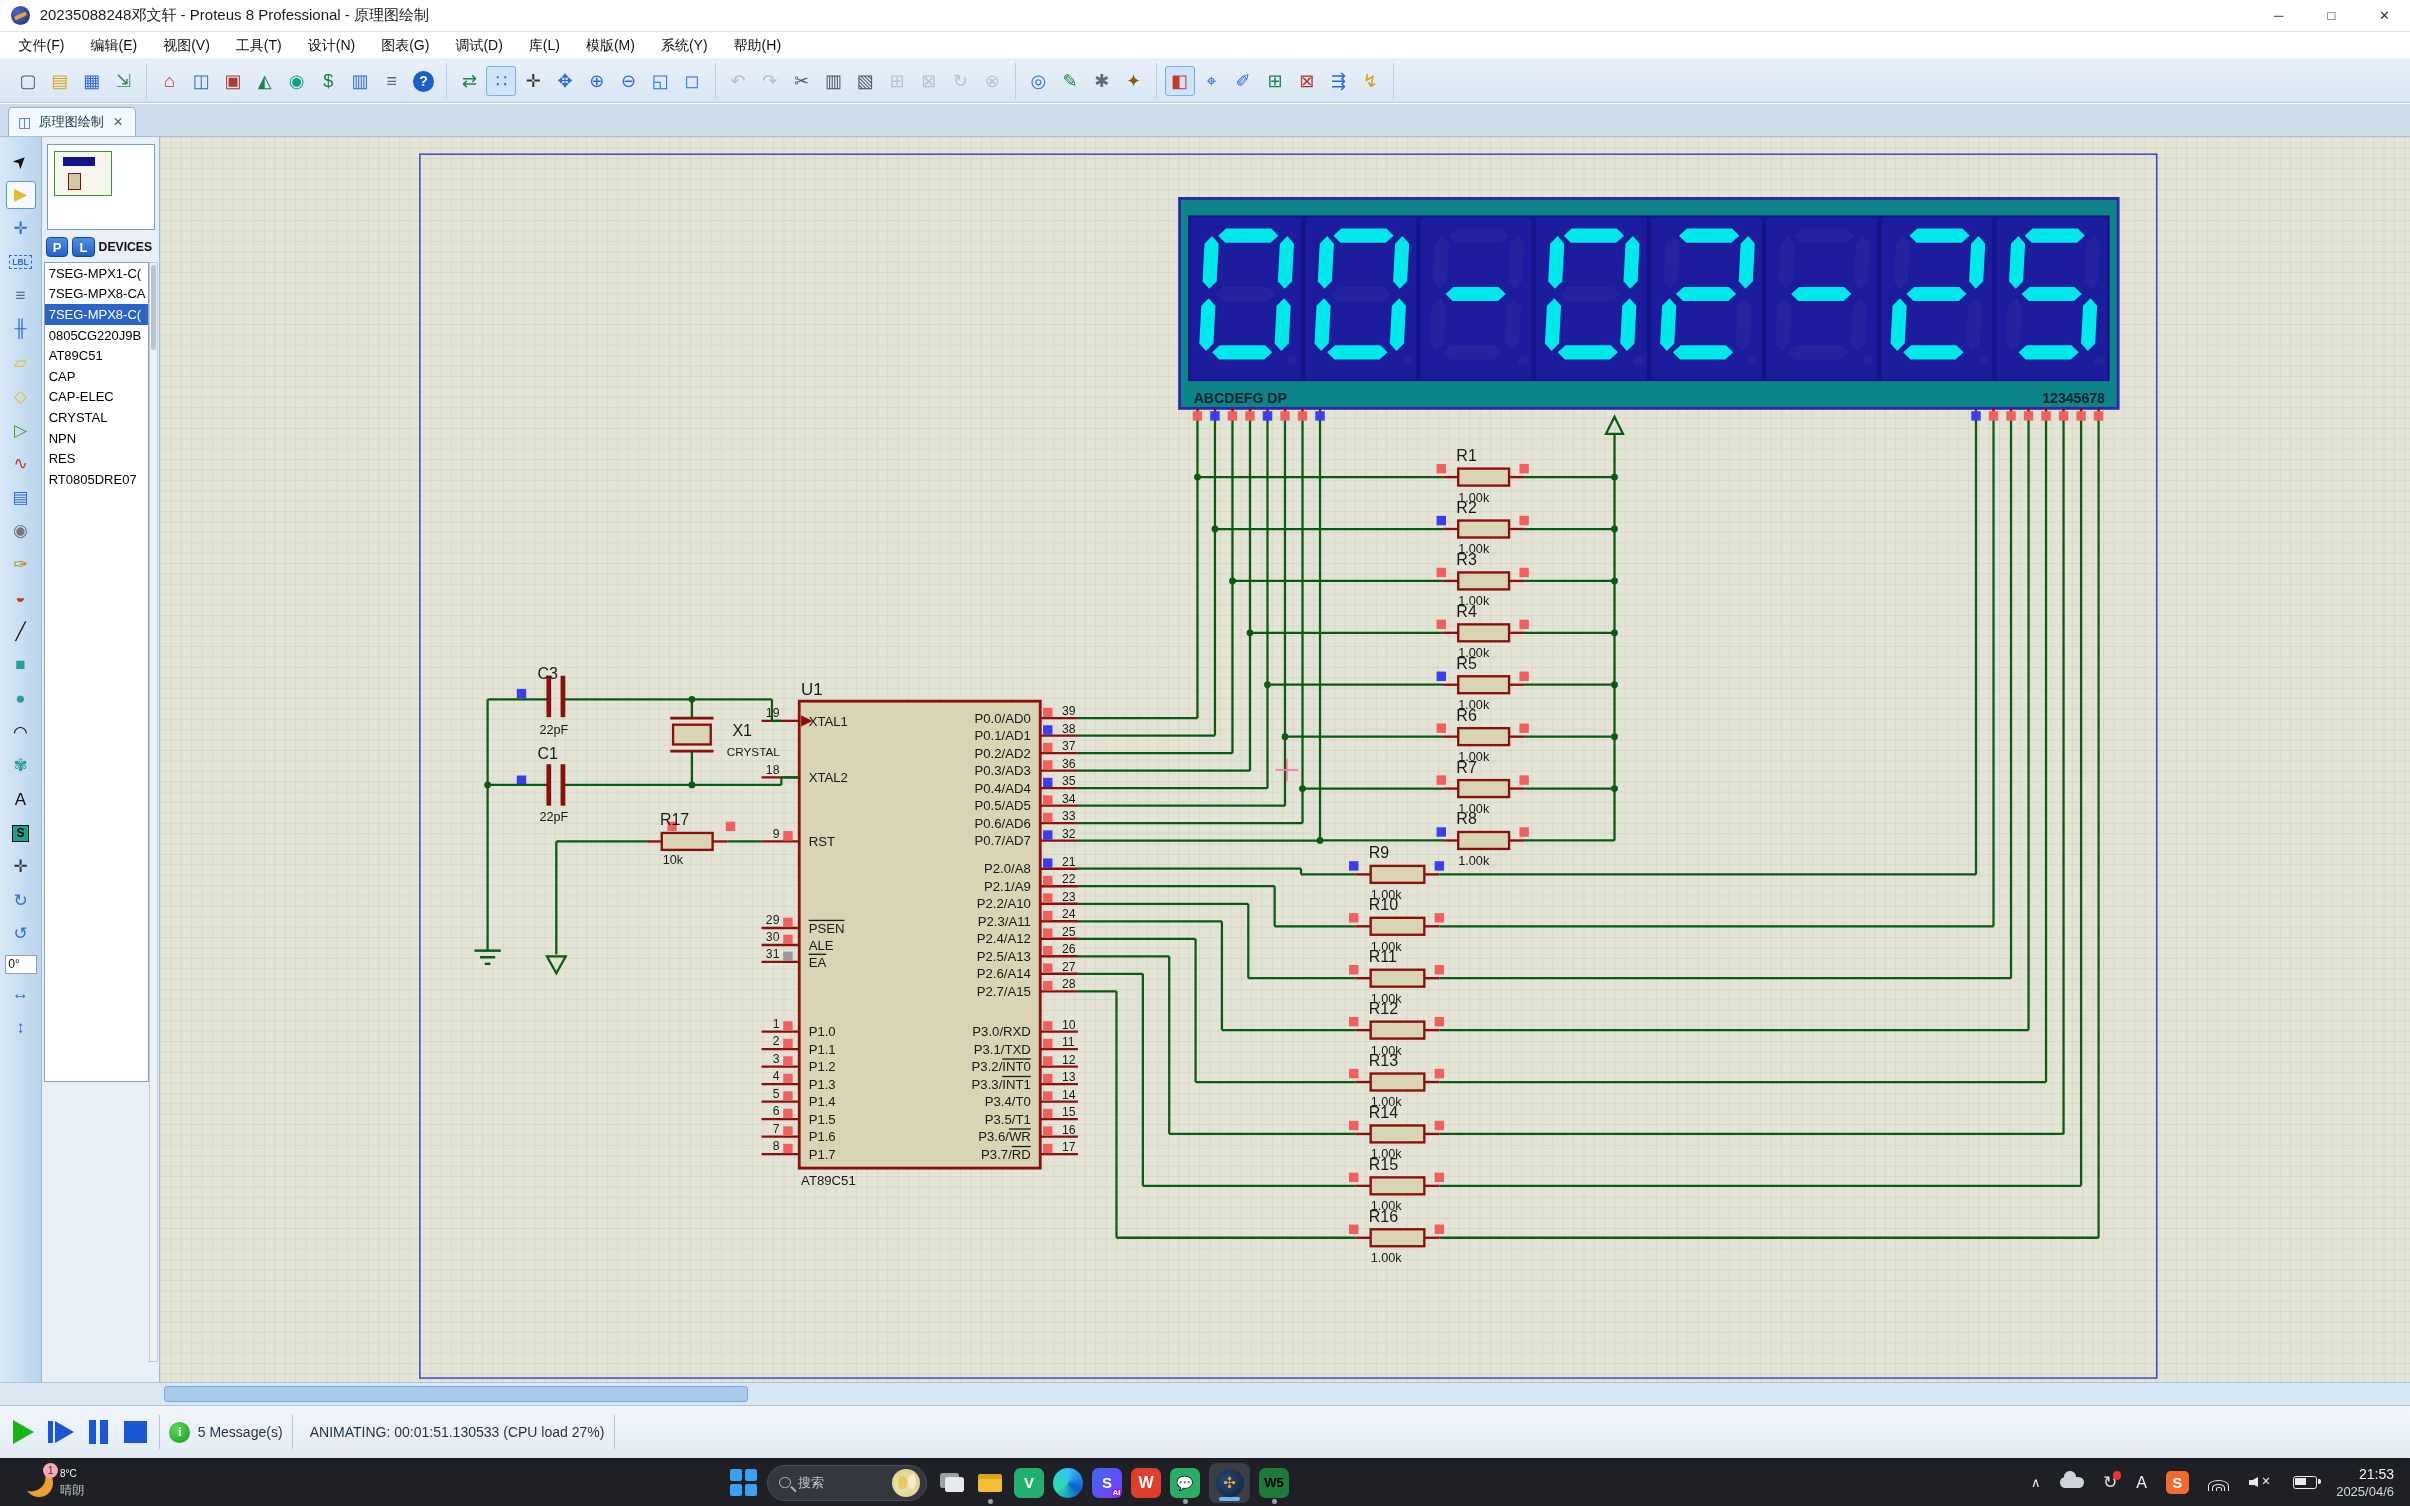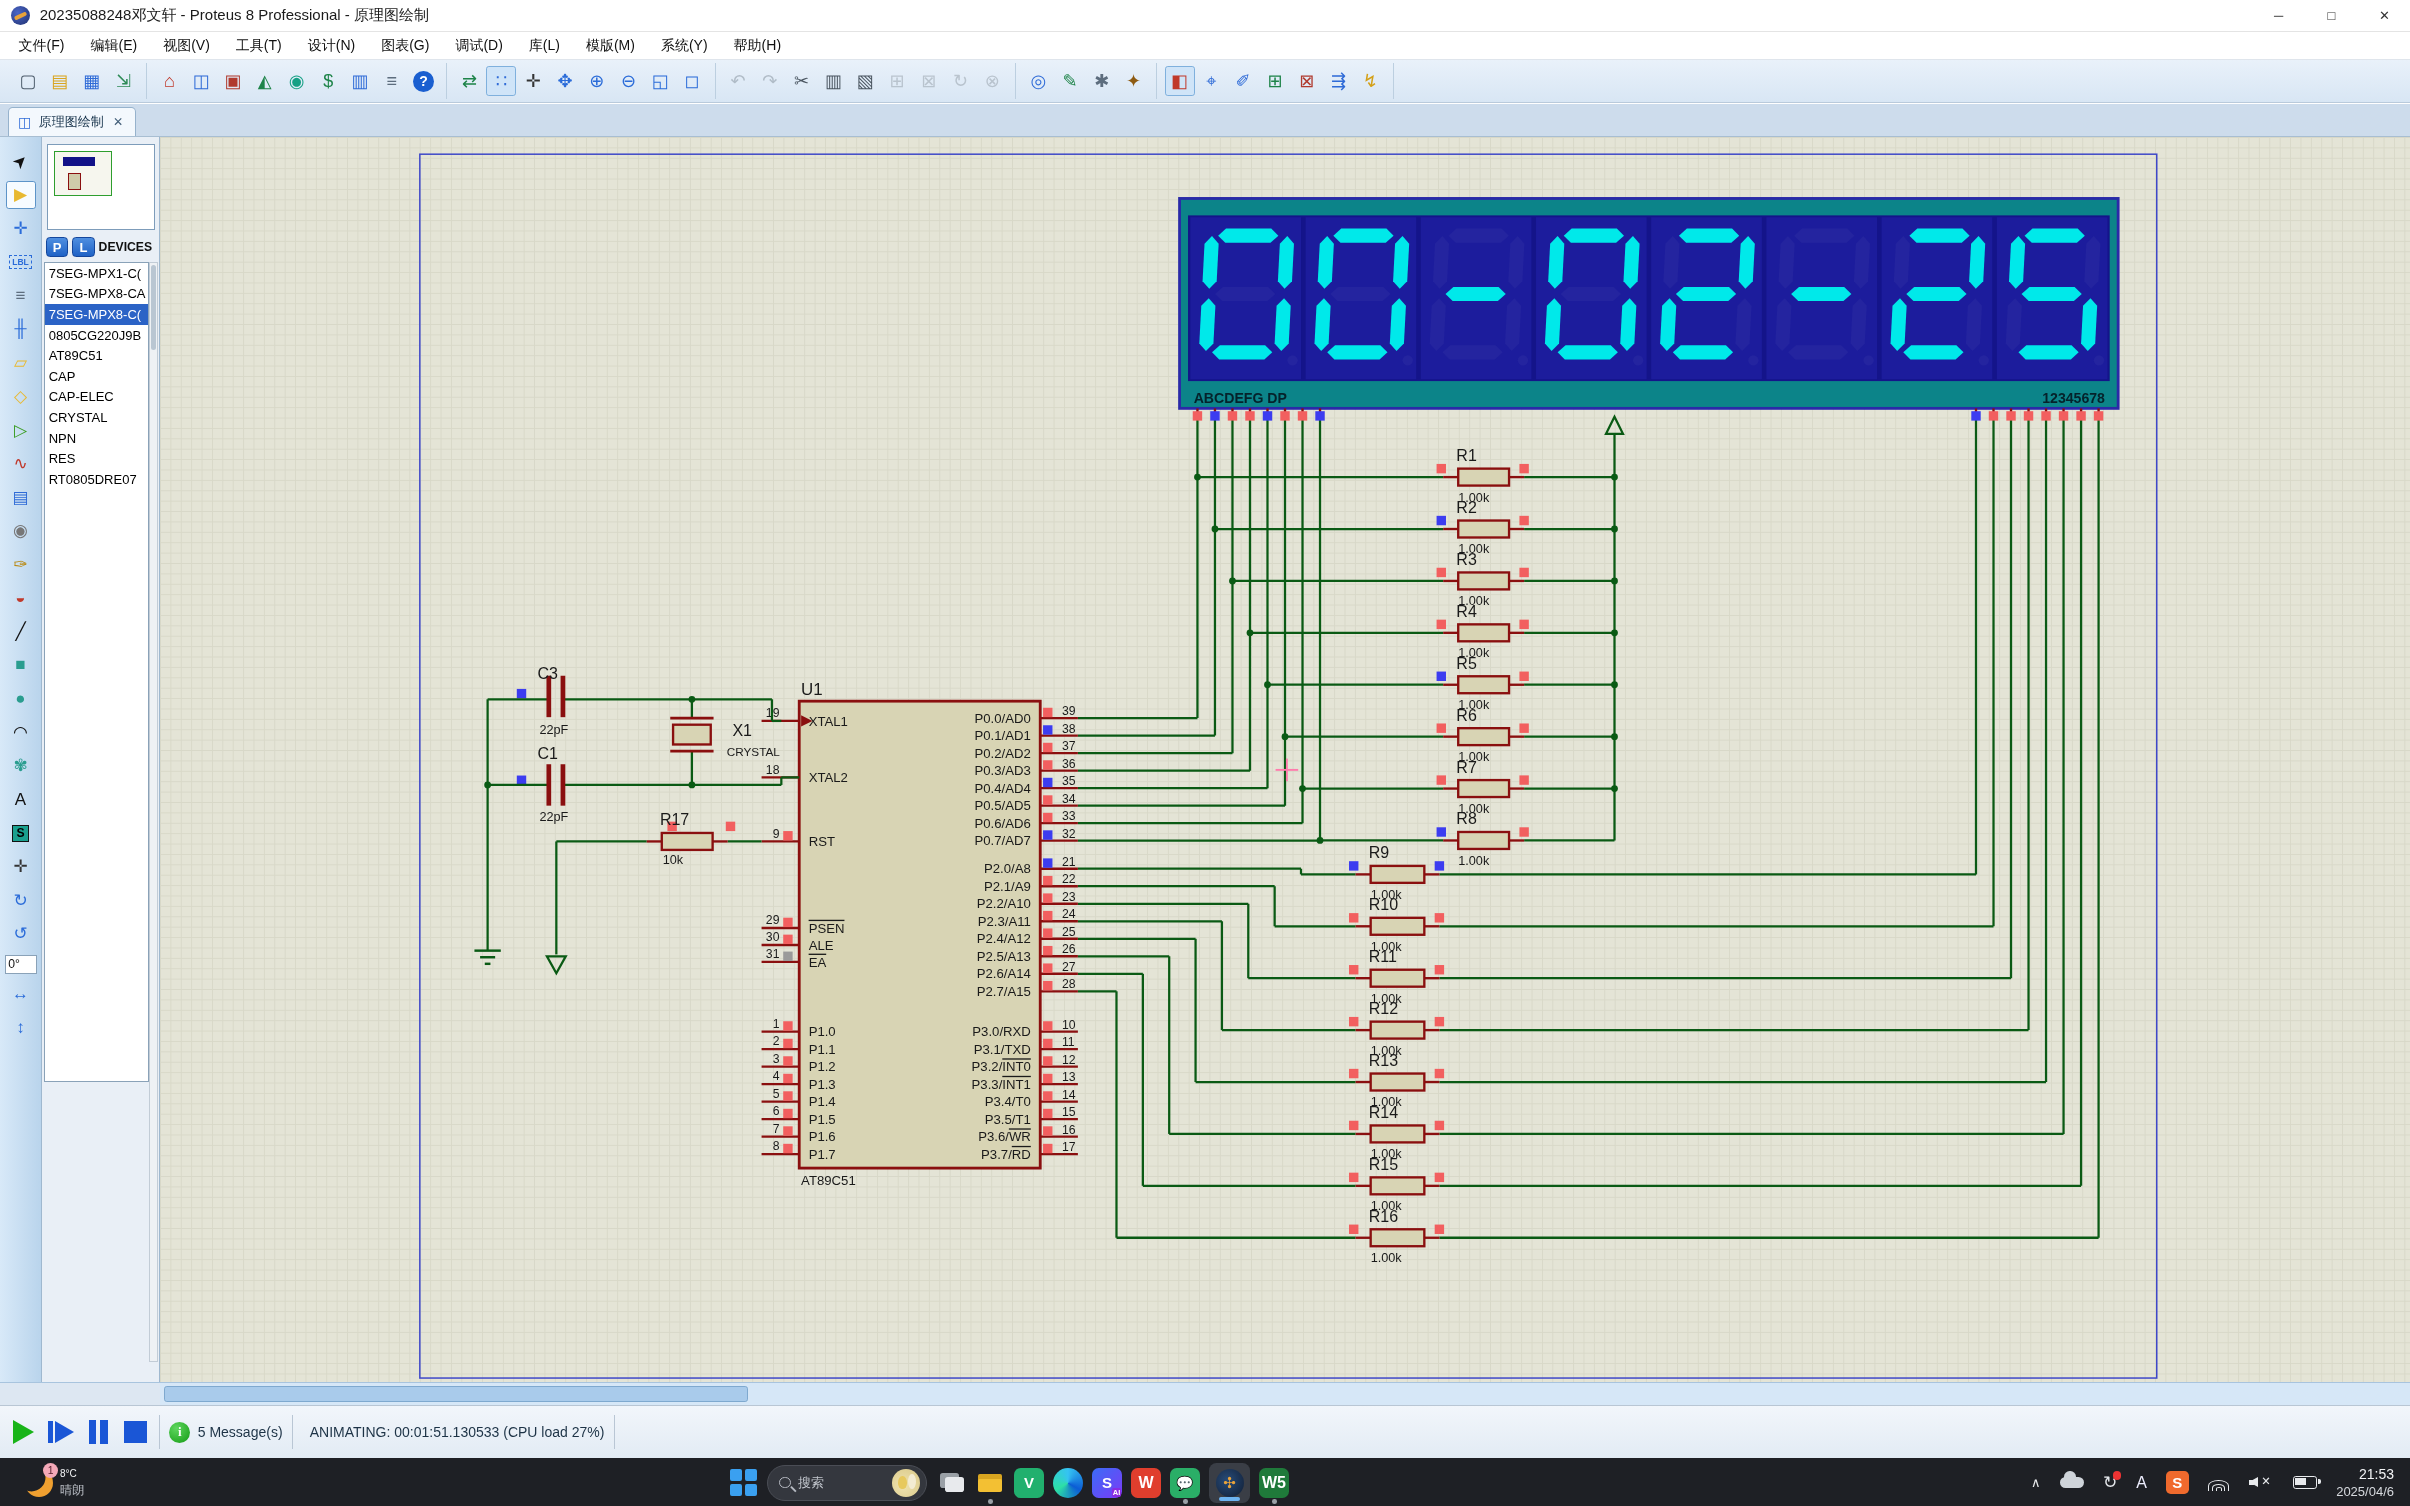--- a/index.html
+++ b/index.html
@@ -1091,21 +1091,21 @@
         </div>
       <div class="tk-ico" style="background:#21b06e;color:#fff;font-size:15px;">V</div>
       <div class="tk-ico" style="background:conic-gradient(#35c3f3,#0b5cd5,#2de0a5,#35c3f3);border-radius:50%;"></div>
       <div class="tk-ico" style="background:linear-gradient(135deg,#3b6cf6,#7a3bf6);color:#fff;font-size:15px;">S<span style="position:absolute;right:0.9px;bottom:0.9px;font-size:7.5px;background:#8a2be2;border-radius:1.9px;padding:0 0.9px;">AI</span></div>
       <div class="tk-ico" style="background:#e03e2d;color:#fff;font-size:16px;">W</div>
       <div class="tk-ico" style="background:#2aae67;color:#fff;font-size:14px;">💬<span class="run-dot"></span></div>
       <div class="proteus-active">
         <div class="prot-ico">✣</div>
           <div class="prot-bar"></div>
       </div>
-      <div class="tk-ico" style="background:#1f7a3a;color:#ffffff;font-size:16px;">W5<span class="run-dot"></span></div>
+      <div class="tk-ico" style="background:#1f7a3a;color:#000000;font-size:13px;">W5<span class="run-dot"></span></div>
     </div>
     <div class="tray">
       <span class="chev">∧</span>
       <span class="cloudico"></span>
       <span class="syncico">↻</span>
       <span style="font-size:16px;color:#eef;">A</span>
       <span class="sogou">S</span>
       <span class="wifi">
           <span class="a1"></span>
           <span class="a2"></span>

